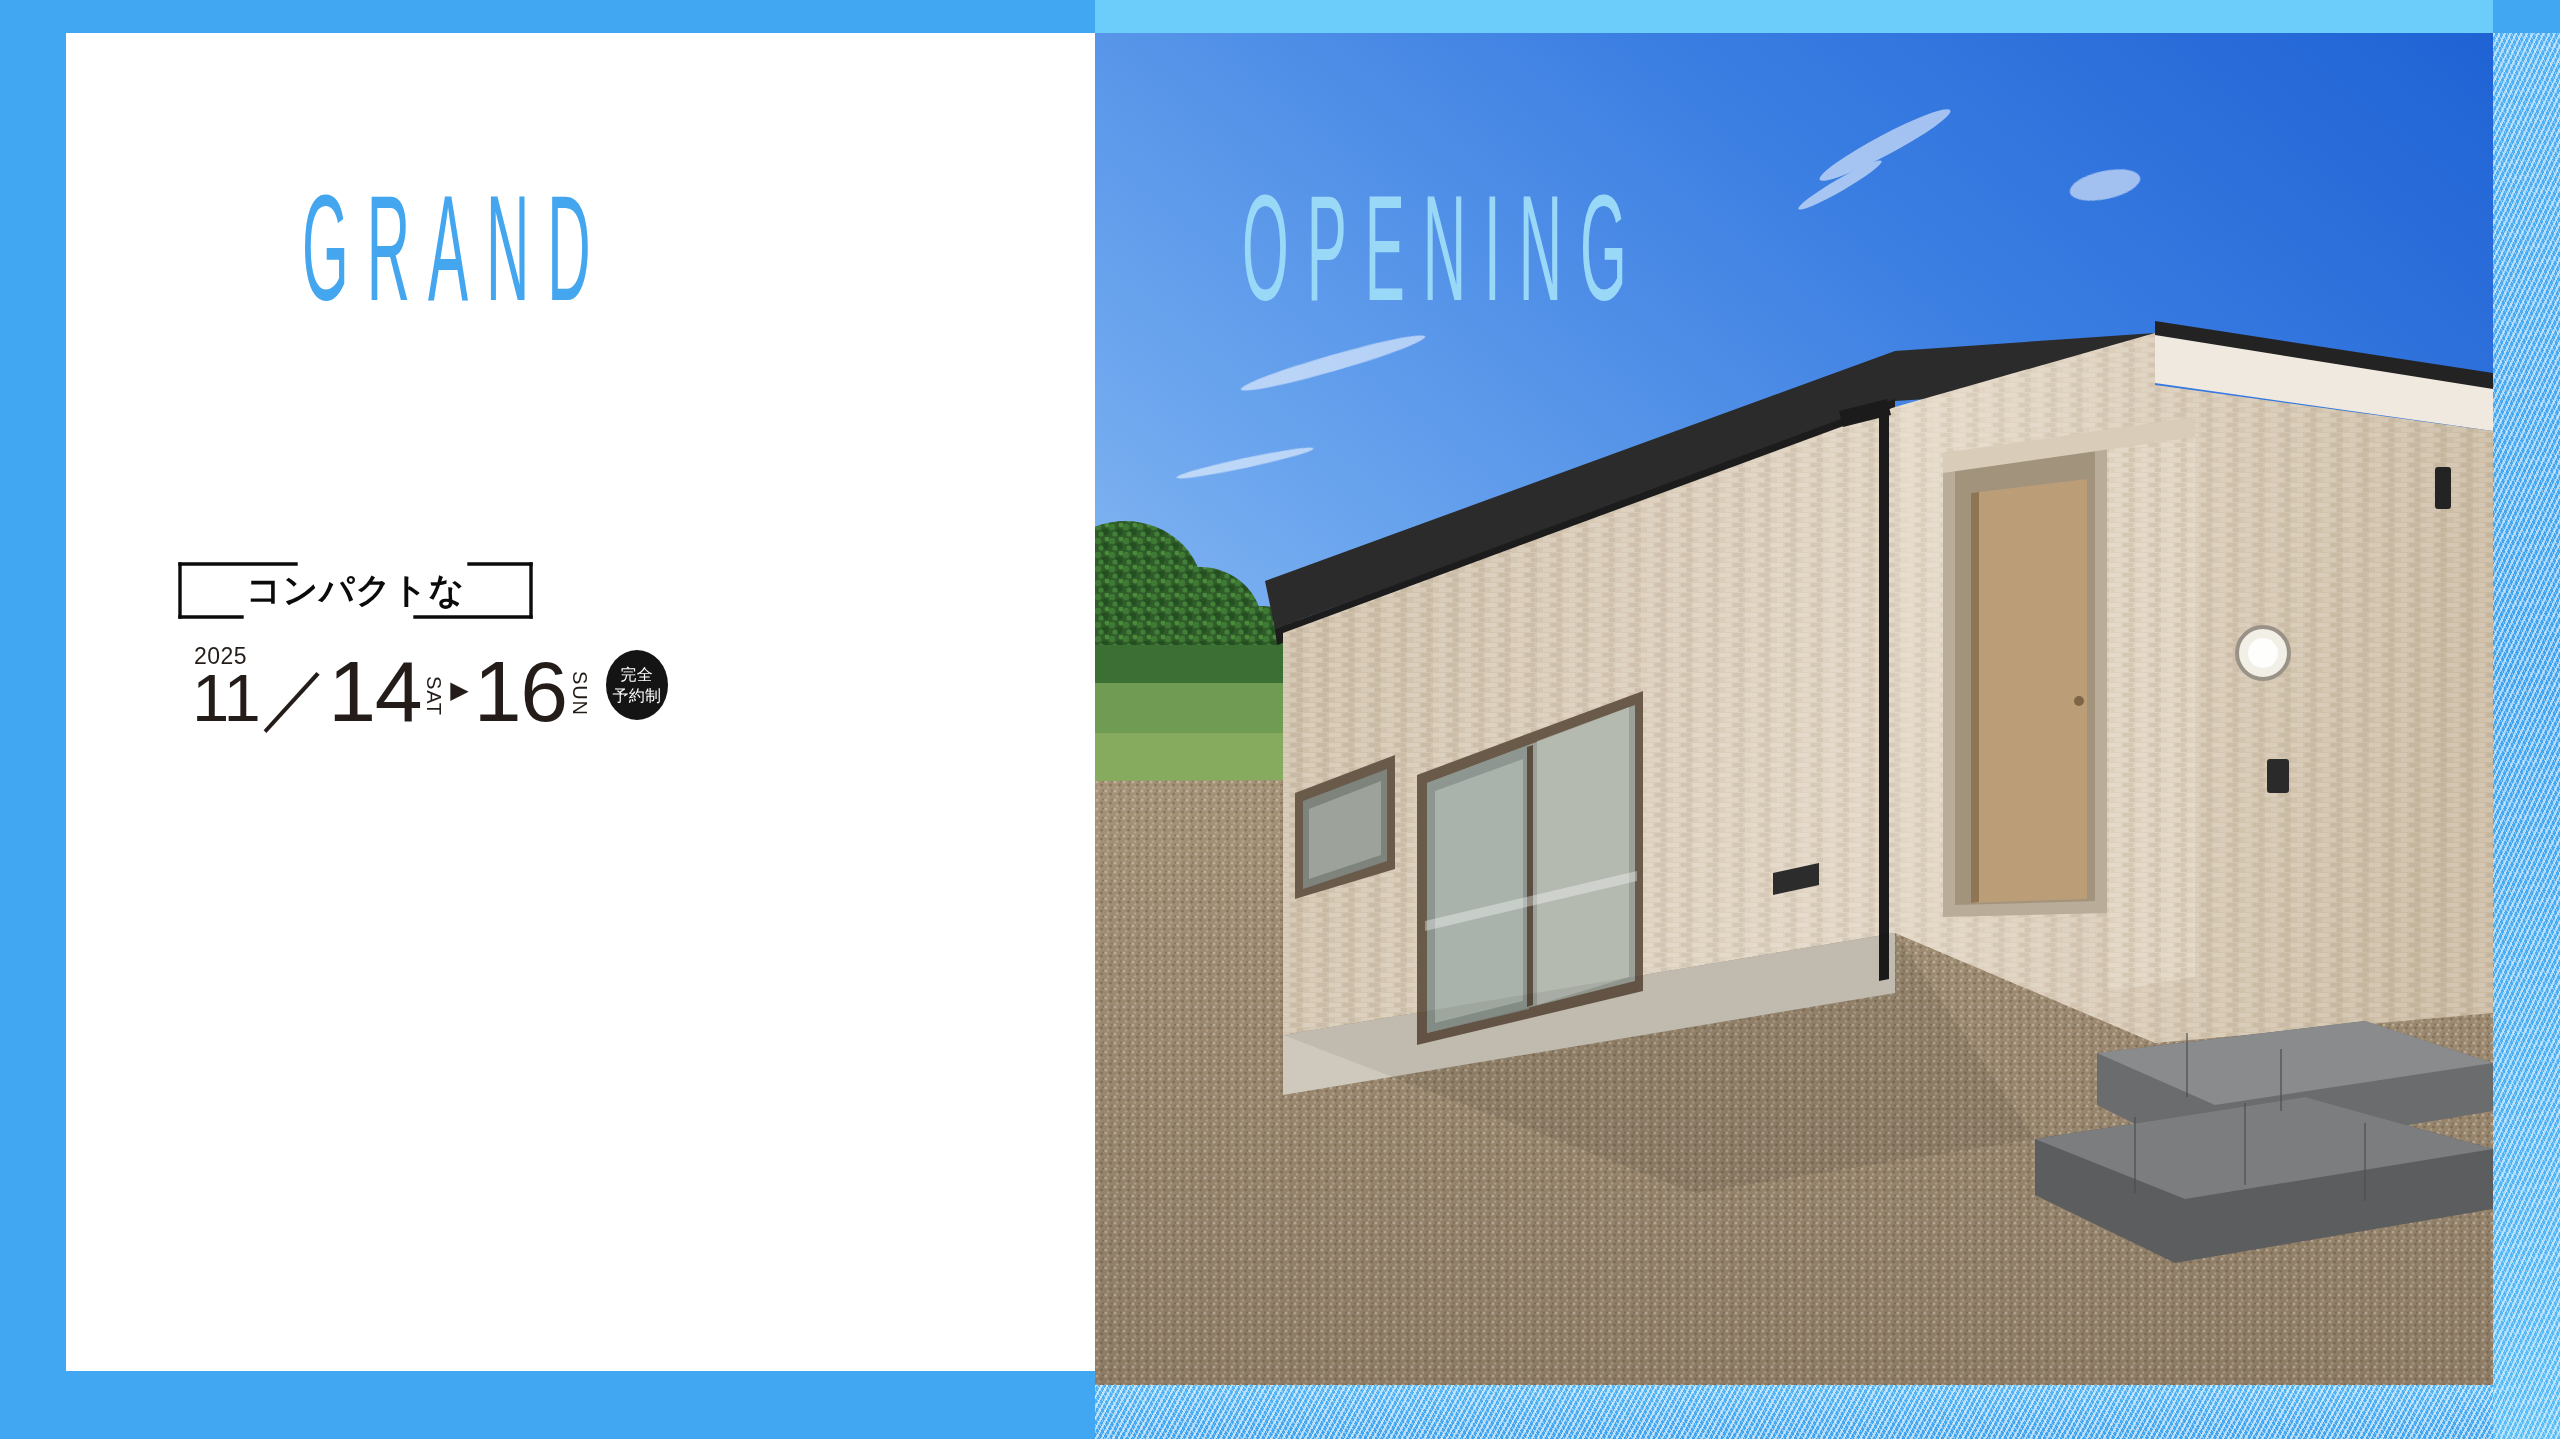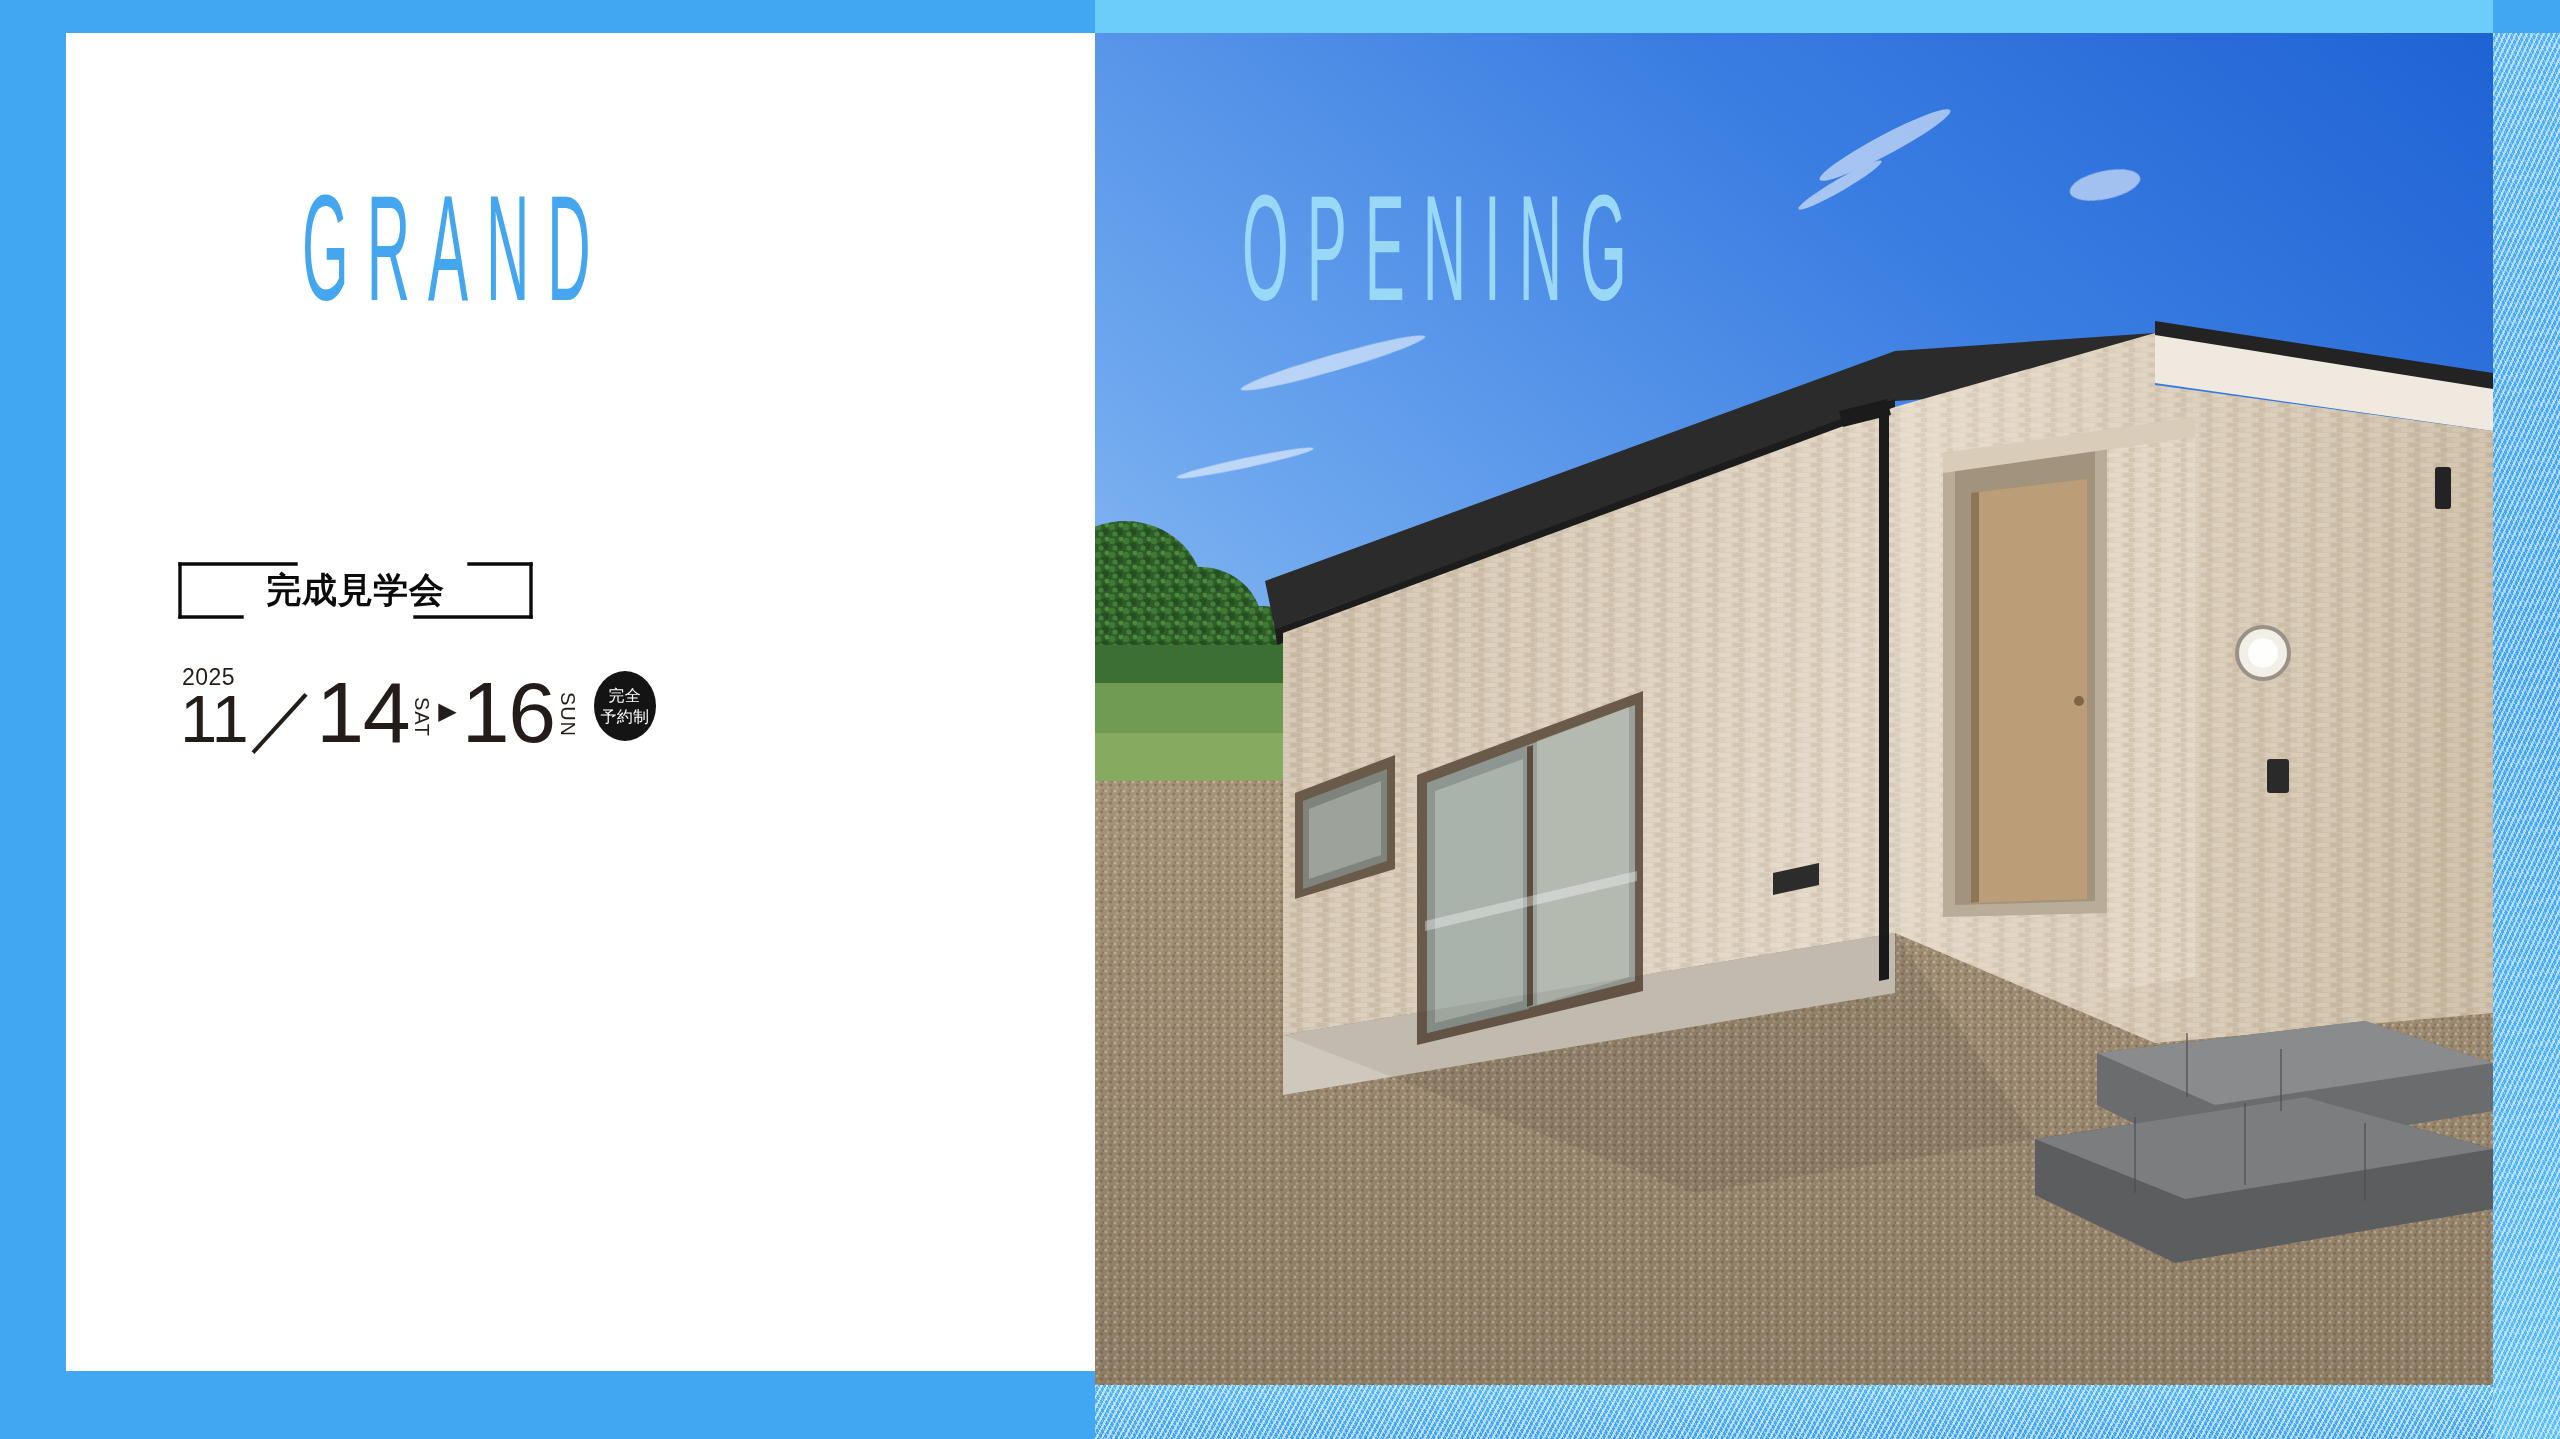--- a/index.html
+++ b/index.html
@@ -117,24 +117,23 @@
     font-size: 35px; font-weight: 700;
     letter-spacing: 0.02em;
     color: #0b0b0b;
     line-height: 1;
     padding-bottom: 2px;
   }
 
   
   .date-row {
     position: absolute;
-    left: 180px; top: 650px;
+    left: 192px; top: 650px;
     display: flex; align-items: flex-end;
     color: #241c18;
-    margin-top: 21px;
   }
   .year-month { position: relative; display: flex; align-items: flex-end; }
   .year {
     position: absolute;
     left: 2px; top: -28px;
     font-size: 23px; font-weight: 400;
     letter-spacing: 0.02em;
   }
   .month {
     font-size: 67px; font-weight: 400;
@@ -355,21 +354,21 @@
 
         <path d="M2 2 L2 55"></path>
         <path d="M2 2 L118 2"></path>
         <path d="M2 55 L64 55"></path>
 
         <path d="M353 2 L353 55"></path>
         <path d="M353 2 L291 2"></path>
         <path d="M353 55 L237 55"></path>
       </g>
     </svg>
-    <div class="loc-text">完成見学会</div>
+    <div class="loc-text">コンパクトな</div>
   </div>
 
   <div class="date-row">
 
     <div class="year-month">
       <span class="year">2025</span>
       <span class="month">11</span>
     </div>
 
     <span class="slash">／</span>

